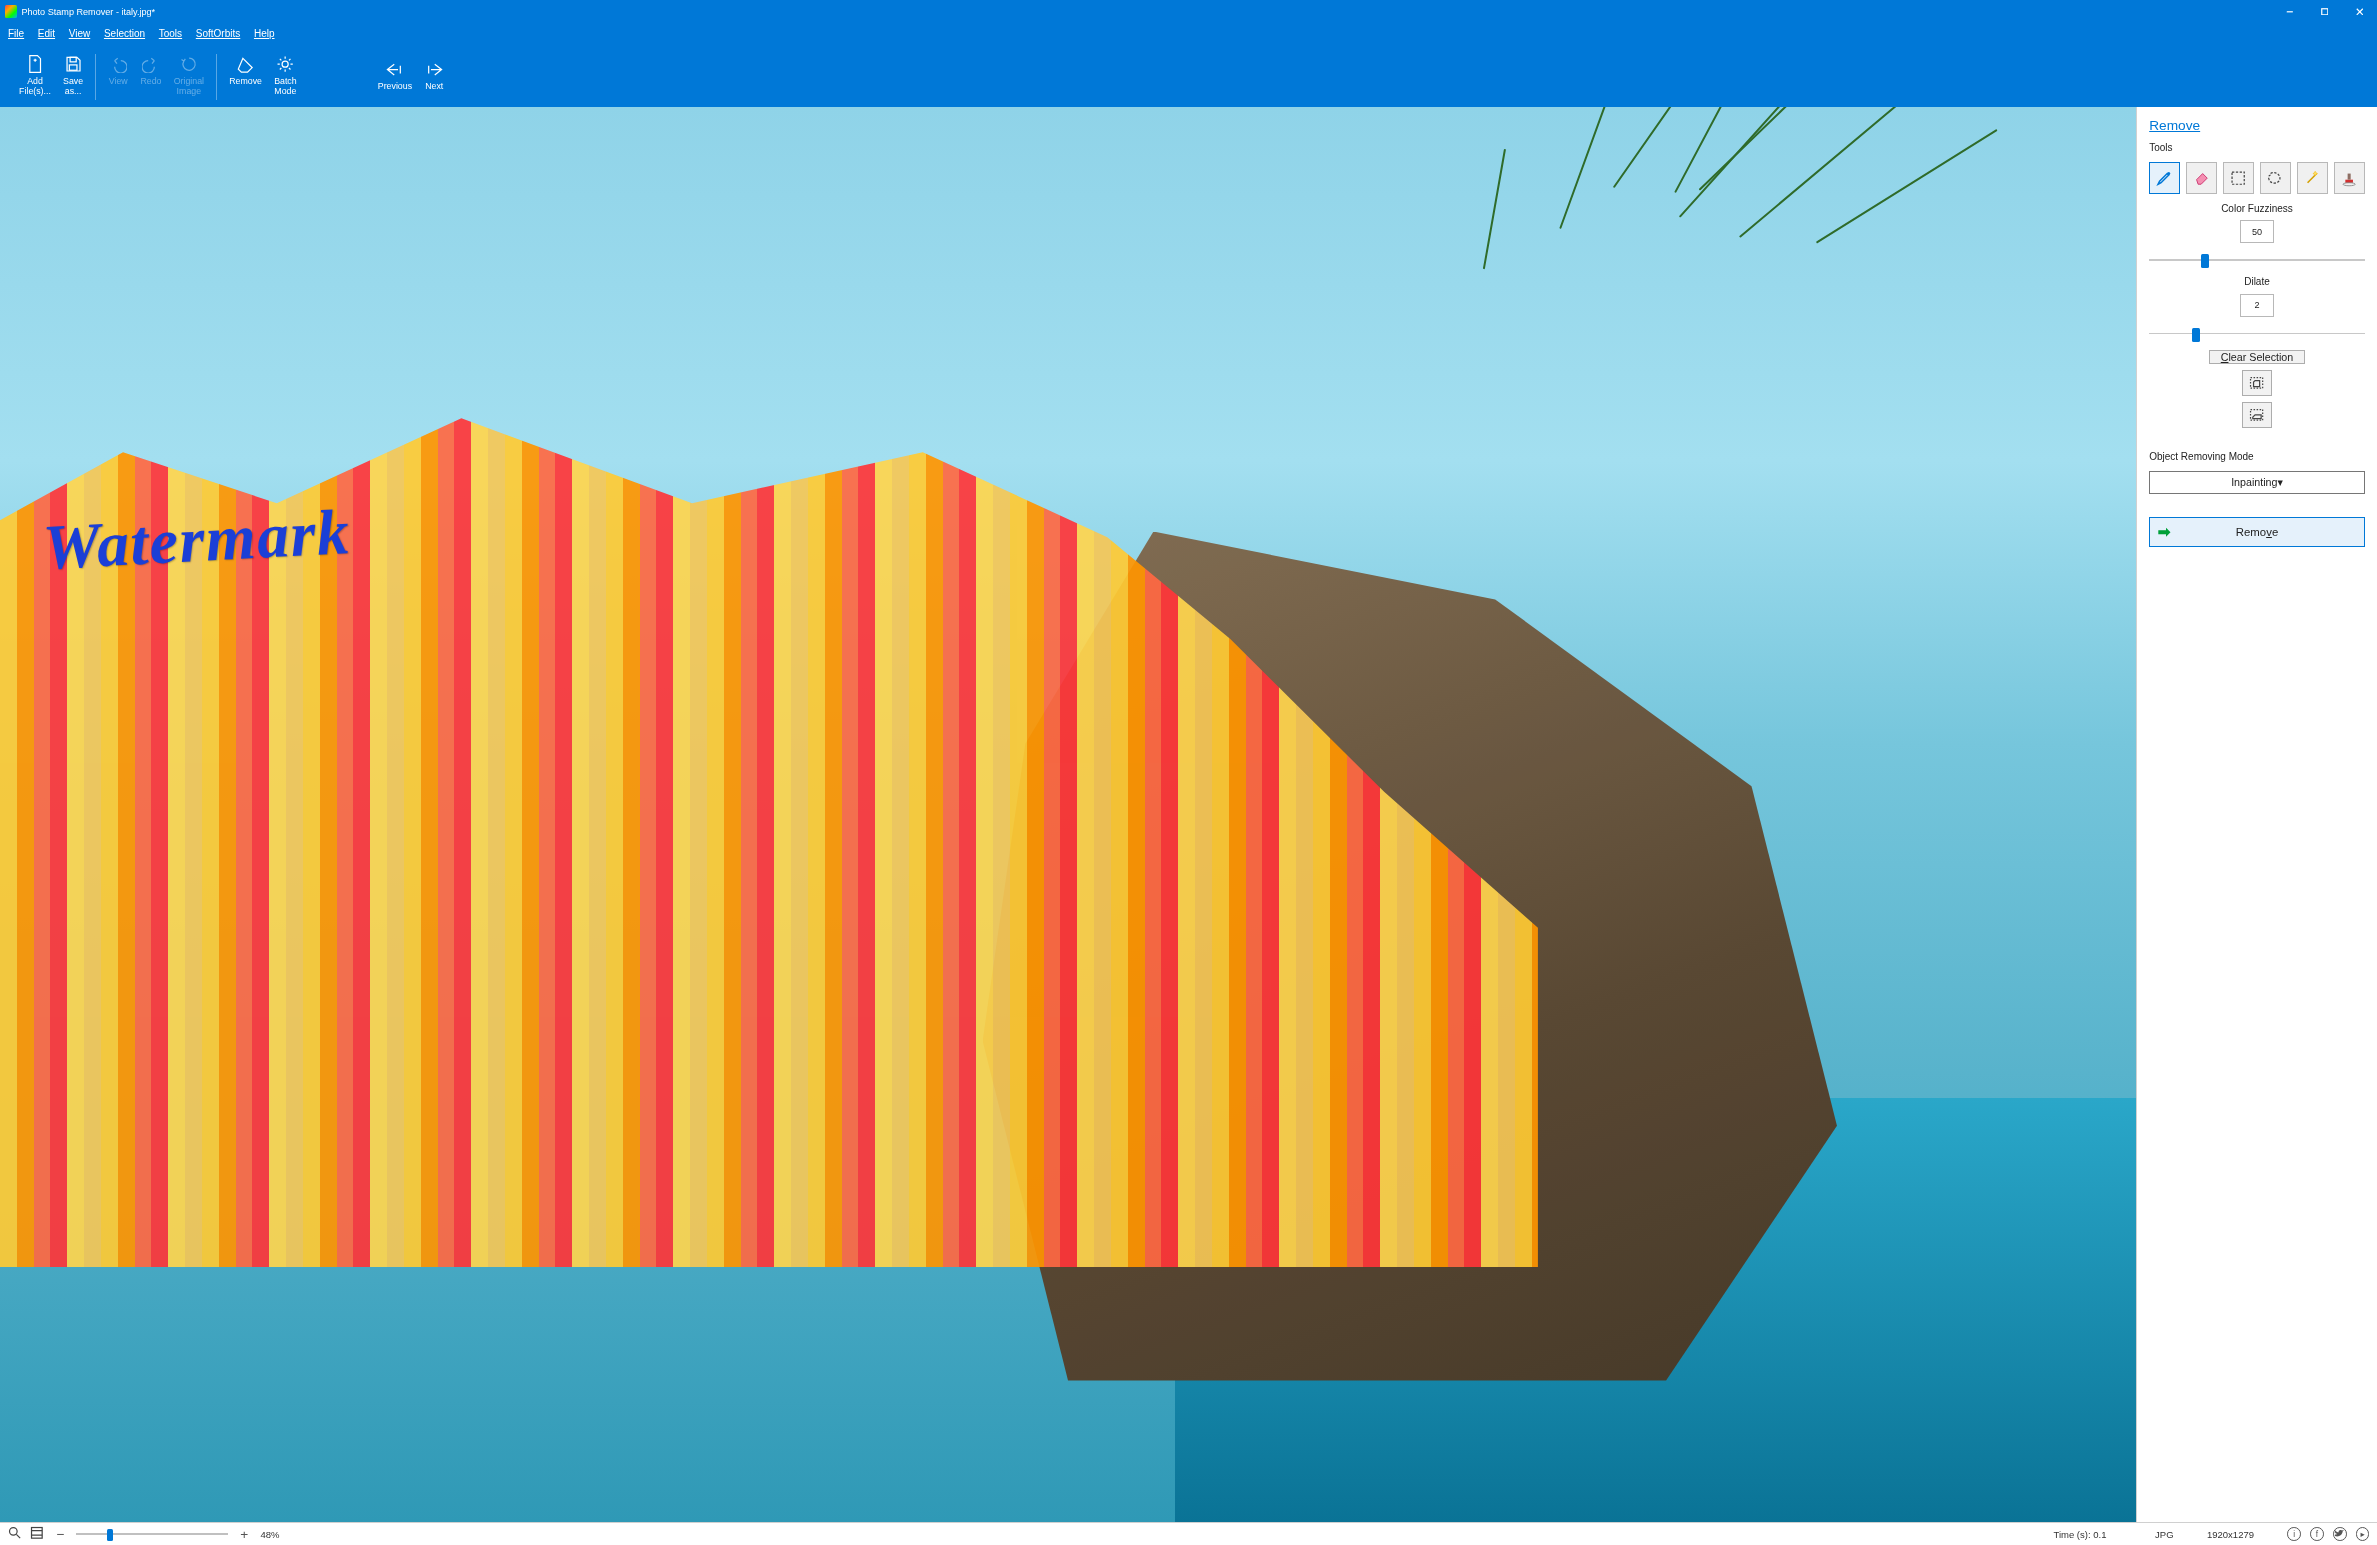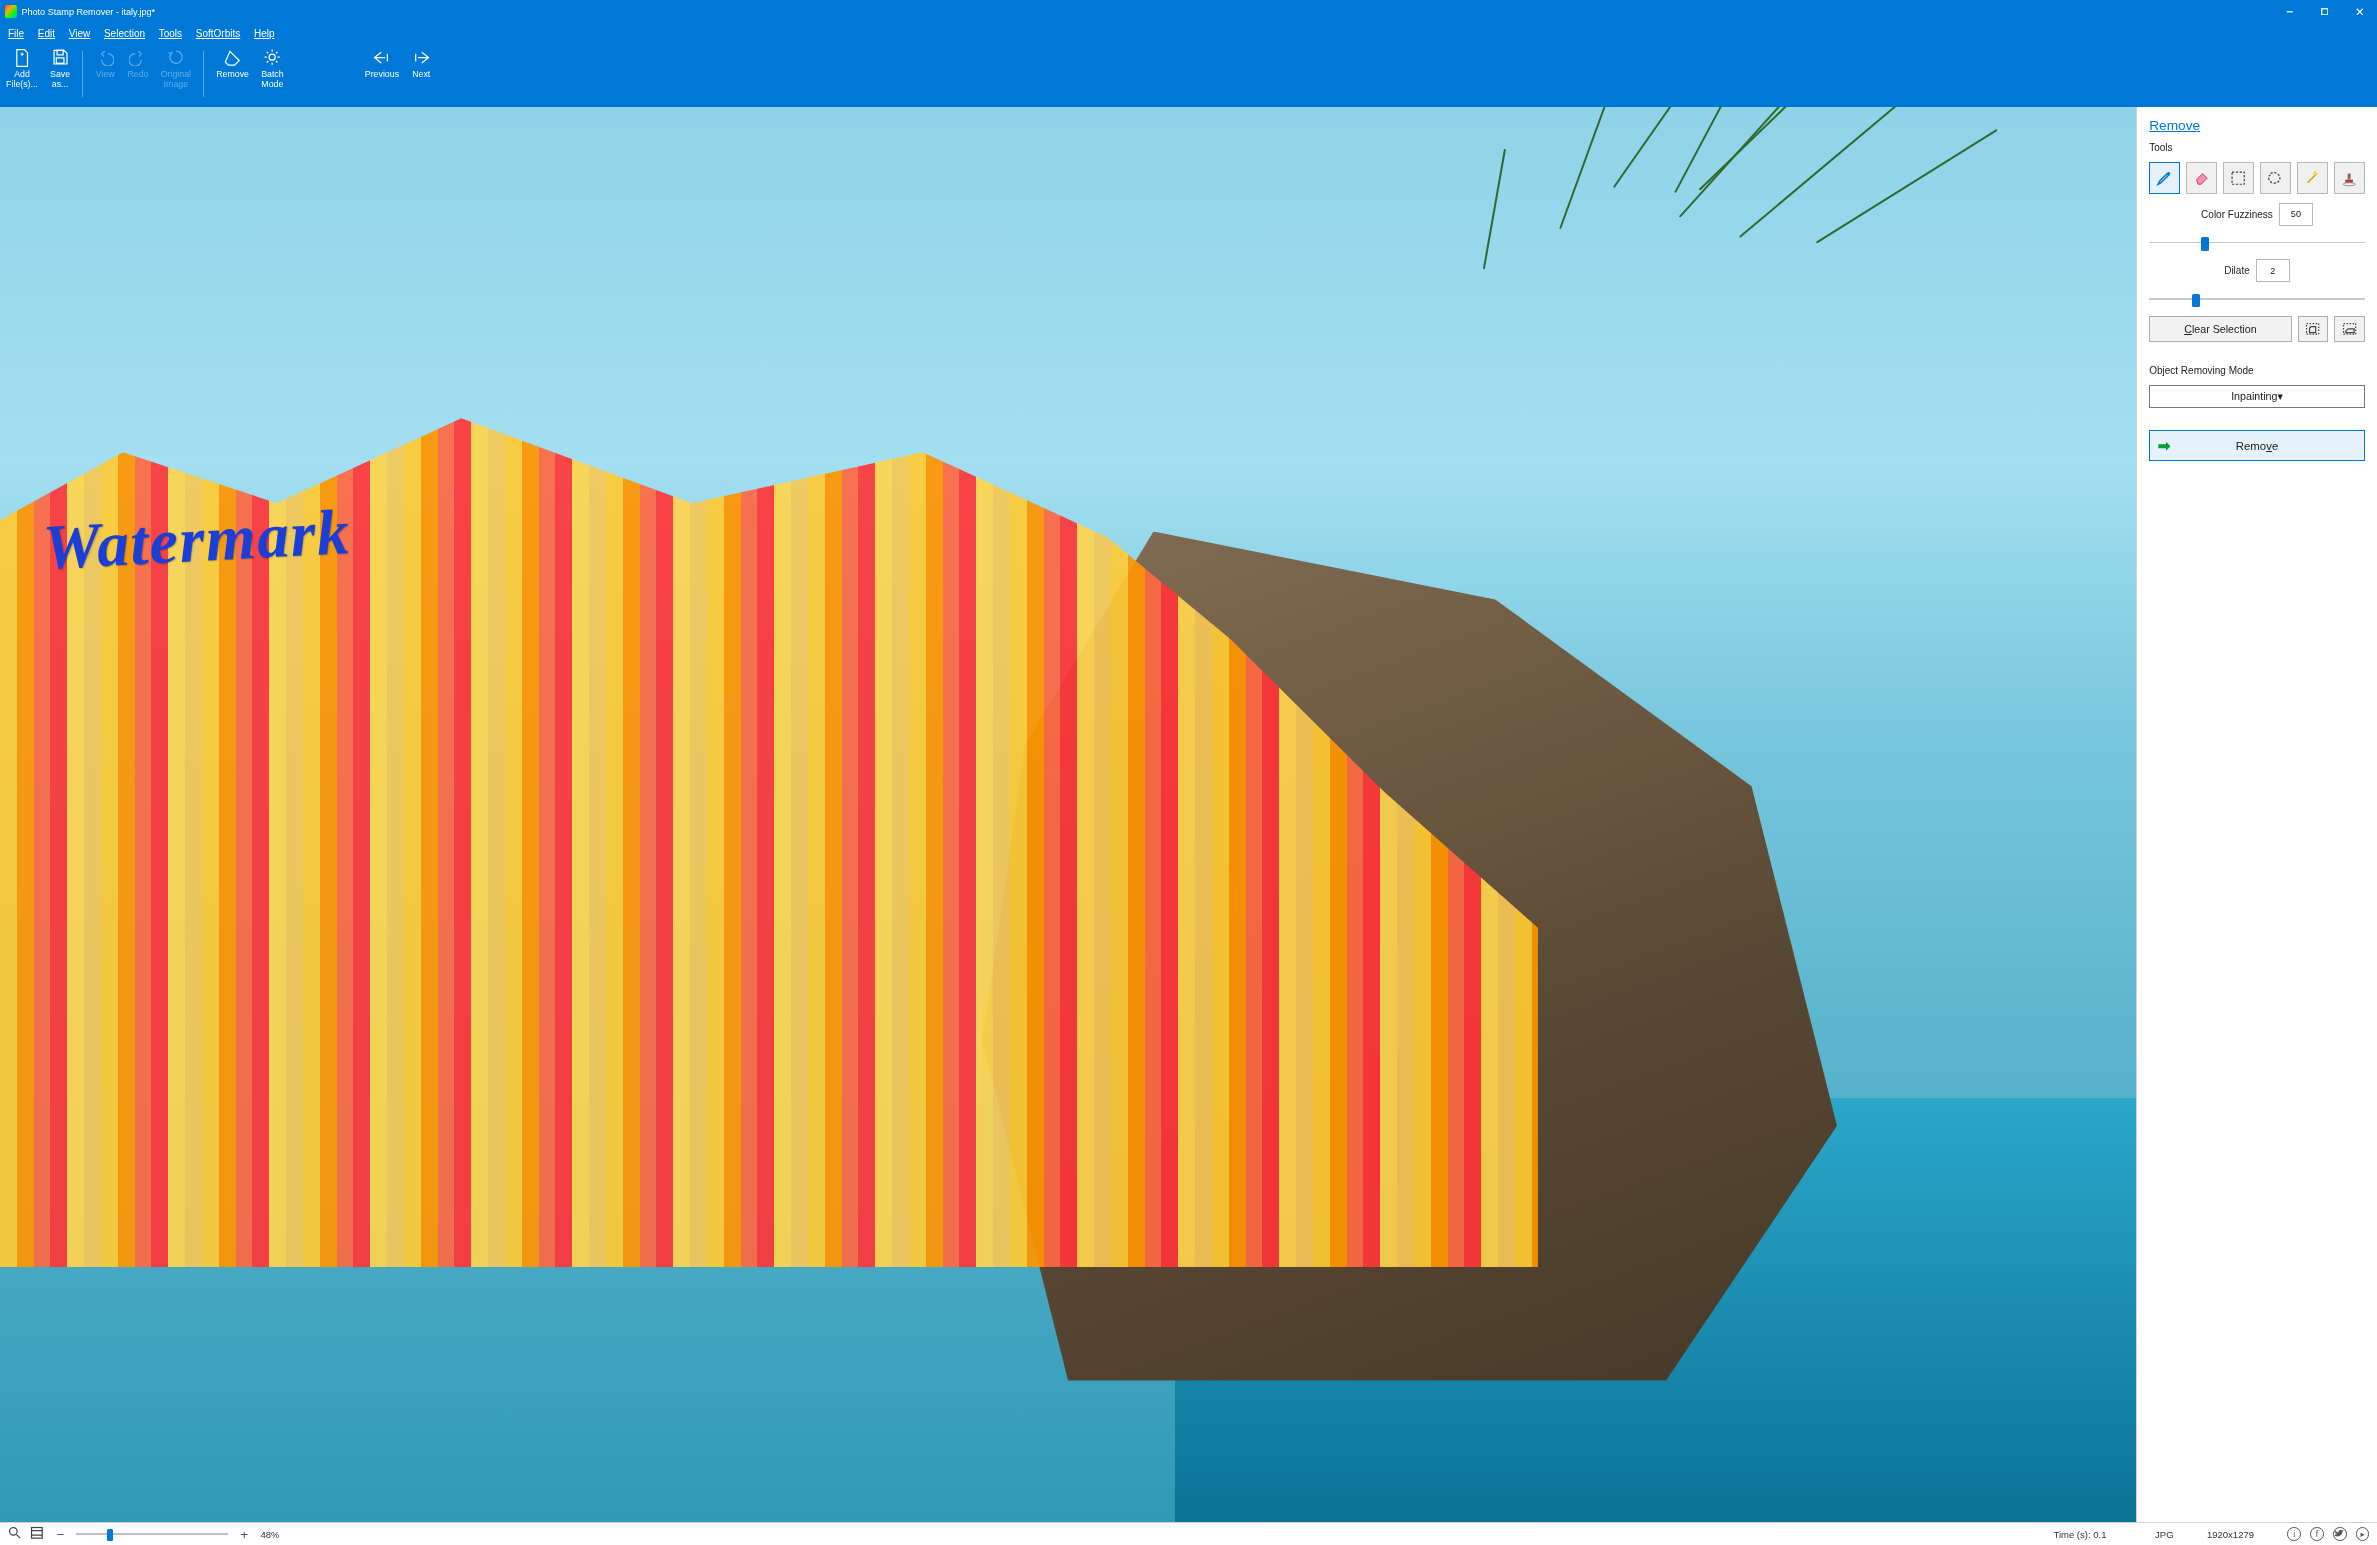--- a/index.html
+++ b/index.html
@@ -12,21 +12,21 @@
   .titlebar .title { flex:1; font-size:9.1px; }
   .titlebar .win-btns { display:flex; }
   .titlebar .win-btn { width:35px; height:23px; display:flex; align-items:center; justify-content:center; color:#fff; }
 
   
   .menubar { height:20px; background:#0078d7; color:#fff; display:flex; align-items:center; padding:0 8px; gap:13.7px; font-size:10px;text-align:right; }
   .menubar .menu-item { cursor:default; }
   .menubar .menu-item .ul { text-decoration:underline; }
 
   
-  .toolbar { height:64px; background:#0078d7; color:#fff; display:flex; align-items:flex-start; padding:3px 0; }
+  .toolbar { height:64px; background:#0078d7; color:#fff; display:flex; align-items:center; padding:3px 13px; }
   .tool-group { display:flex; align-items:flex-start; }
   .tool-btn { display:flex; flex-direction:column; align-items:center; justify-content:flex-start; padding:1.5px 6.1px; min-width:32px; text-align:center; gap:1.5px; cursor:default; }
   .tool-btn .ic { width:20px; height:20px; display:flex; align-items:center; justify-content:center; }
   .tool-btn .lbl { font-size:8.8px; line-height:10px; white-space:pre; }
   .tool-btn.disabled { opacity:.38; }
   .tool-sep { width:0.8px; height:46px; background:rgba(255,255,255,.35); margin:4.6px 6.1px 0 6.1px; }
 
   
   .main { flex:1; display:flex; min-height:0; }
   .canvas-area { flex:1; background:#fff; position:relative; overflow:hidden; }
@@ -59,21 +59,21 @@
     letter-spacing:1.5px;
   }
 
   
   .side { width:241px; border-left:0.8px solid #d0d0d0; background:#fff; padding:10.7px 12.2px; display:flex; flex-direction:column; gap:9.1px; }
   .side h2 { color:#0078d7; font-weight:400; font-size:13.7px; }
   .side .label { font-size:10px; color:#222; }
   .tool-row { display:flex; gap:6.1px; }
   .tool-tile { width:32px; height:32px; border:0.8px solid #b8b8b8; background:#f0f0f0; display:flex; align-items:center; justify-content:center; }
   .tool-tile.selected { border:0.8px solid #0078d7; background:#e5f1fb; }
-  .row { display:flex; align-items:center; justify-content:center; gap:6.1px; }
+  .row { display:flex; align-items:center; justify-content:flex-start; gap:6.1px;flex-direction:column; }
   .num-box { width:34px; height:23px; border:0.8px solid #b8b8b8; font-size:9.1px; text-align:center; display:flex; align-items:center; justify-content:center; background:#fff; }
   .slider-track { position:relative; height:15.2px; }
   .slider-line { position:absolute; left:0; right:0; top:6.9px; height:1.5px; background:#c8c8c8; }
   .slider-thumb { position:absolute; top:2.3px; width:7.6px; height:13.7px; background:#0078d7; border-radius:1.5px; }
   .btn { height:26px; border:0.8px solid #adadad; background:#f2f2f2; display:flex; align-items:center; justify-content:center; font-size:10.7px; cursor:default; padding:0 10.7px; }
   .icon-btn { width:30.5px; height:26px; border:0.8px solid #adadad; background:#f2f2f2; display:flex; align-items:center; justify-content:center;}
   .dropdown { height:23px; border:0.8px solid #767676; background:#fff; display:flex; align-items:center; justify-content:center; padding:0 6.1px; font-size:10.7px; }
   .remove-btn { height:30.5px; border:0.8px solid #0078d7; background:#e5f1fb; display:flex; align-items:center; justify-content:center; gap:20px; font-size:11.4px; position:relative; }
   .remove-btn .arrow { position:absolute; left:7.6px; color:#00a038; font-size:15.2px; font-weight:bold;}
   .panel-gap { flex:1; }

